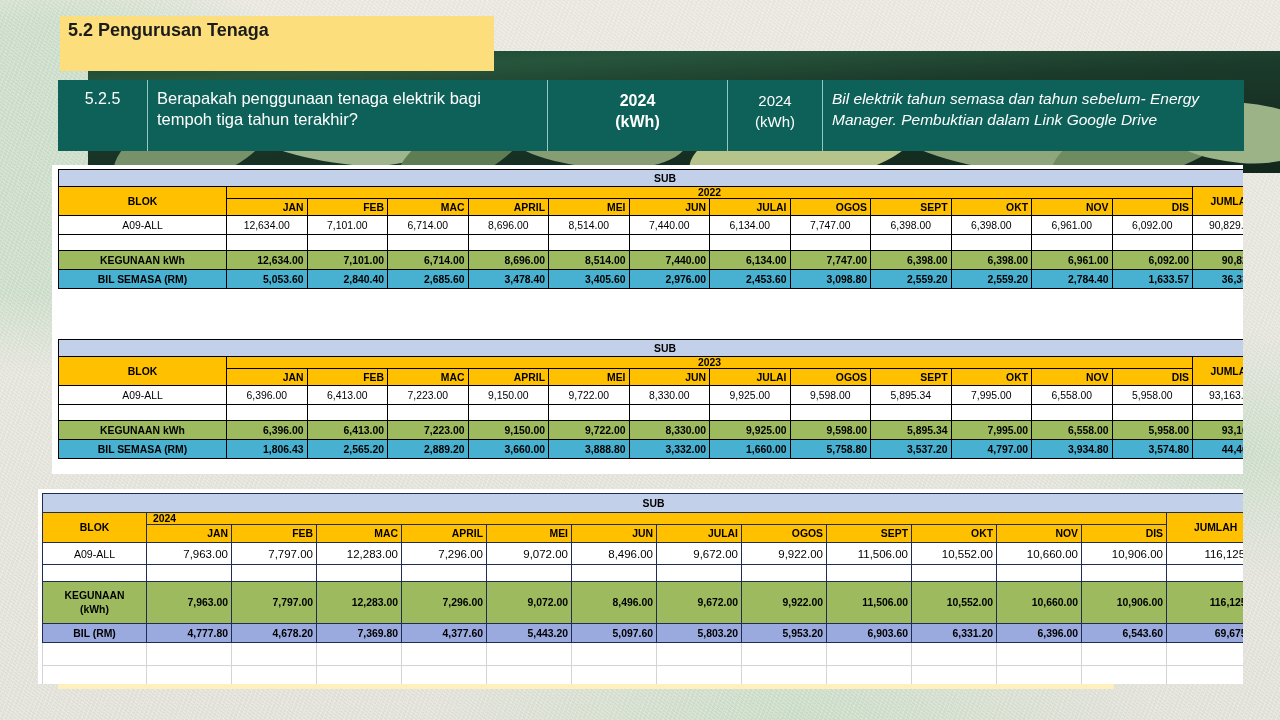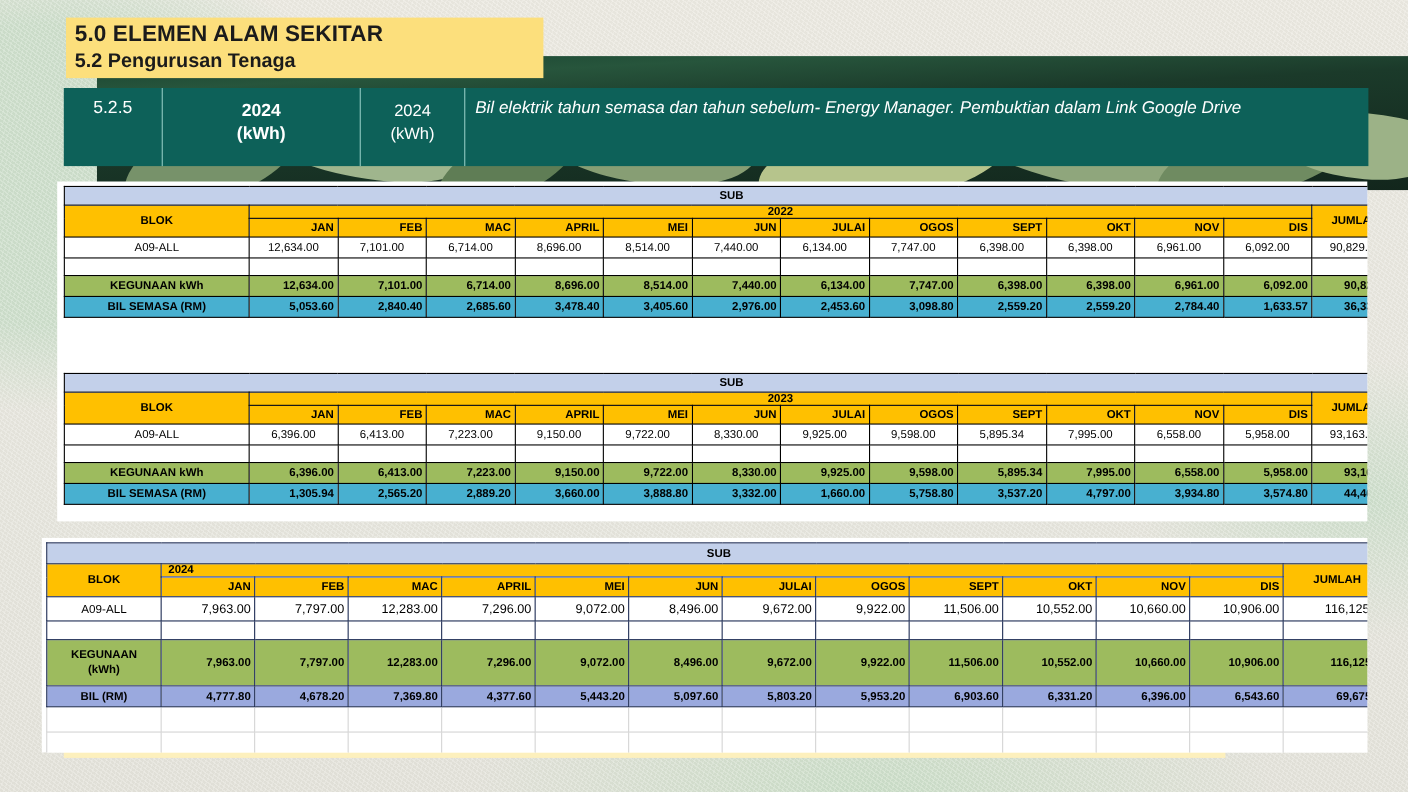--- a/index.html
+++ b/index.html
@@ -95,26 +95,26 @@
   <div class="lv" style="left:300px;top:70px;width:150px;height:58px;background:#5f7d55;transform:rotate(-26deg);"></div>
   <div class="lv" style="left:420px;top:55px;width:180px;height:62px;background:#879e74;transform:rotate(6deg);"></div>
   <div class="lv" style="left:600px;top:62px;width:230px;height:70px;background:#b6c48c;transform:rotate(-7deg);"></div>
   <div class="lv" style="left:790px;top:50px;width:210px;height:66px;background:#8fa67c;transform:rotate(12deg);"></div>
   <div class="lv" style="left:960px;top:64px;width:190px;height:62px;background:#6f8b61;transform:rotate(-14deg);"></div>
   <div class="lv" style="left:1080px;top:52px;width:150px;height:60px;background:#9cb287;transform:rotate(5deg);"></div>
 </div>
 <div id="bottom-yellow"></div>
 
 <div id="title-box">
-  <div class="t1">5.0 ELEMEN ALAM SEKITAR</div>
   <div class="t2">5.2 Pengurusan Tenaga</div>
 </div>
 
 <div id="qbar">
   <div class="cell c-num">5.2.5</div>
+  <div class="cell c-q">Berapakah penggunaan tenaga elektrik bagi tempoh tiga tahun terakhir?</div>
   <div class="cell c-y1">
     <div>2024</div>
     <div>(kWh)</div>
   </div>
   <div class="cell c-y2">
     <div>2024</div>
     <div>(kWh)</div>
   </div>
   <div class="cell c-note">Bil elektrik tahun semasa dan tahun sebelum- Energy Manager. Pembuktian dalam Link Google Drive</div>
 </div>
@@ -309,21 +309,21 @@
           <td class="green">9,925.00</td>
           <td class="green">9,598.00</td>
           <td class="green">5,895.34</td>
           <td class="green">7,995.00</td>
           <td class="green">6,558.00</td>
           <td class="green">5,958.00</td>
           <td class="green">93,163.34</td>
         </tr>
         <tr>
           <td class="cyan-l" style="height:19px">BIL SEMASA (RM)</td>
-          <td class="cyan">1,305.94</td>
+          <td class="cyan">1,806.43</td>
           <td class="cyan">2,565.20</td>
           <td class="cyan">2,889.20</td>
           <td class="cyan">3,660.00</td>
           <td class="cyan">3,888.80</td>
           <td class="cyan">3,332.00</td>
           <td class="cyan">1,660.00</td>
           <td class="cyan">5,758.80</td>
           <td class="cyan">3,537.20</td>
           <td class="cyan">4,797.00</td>
           <td class="cyan">3,934.80</td>

